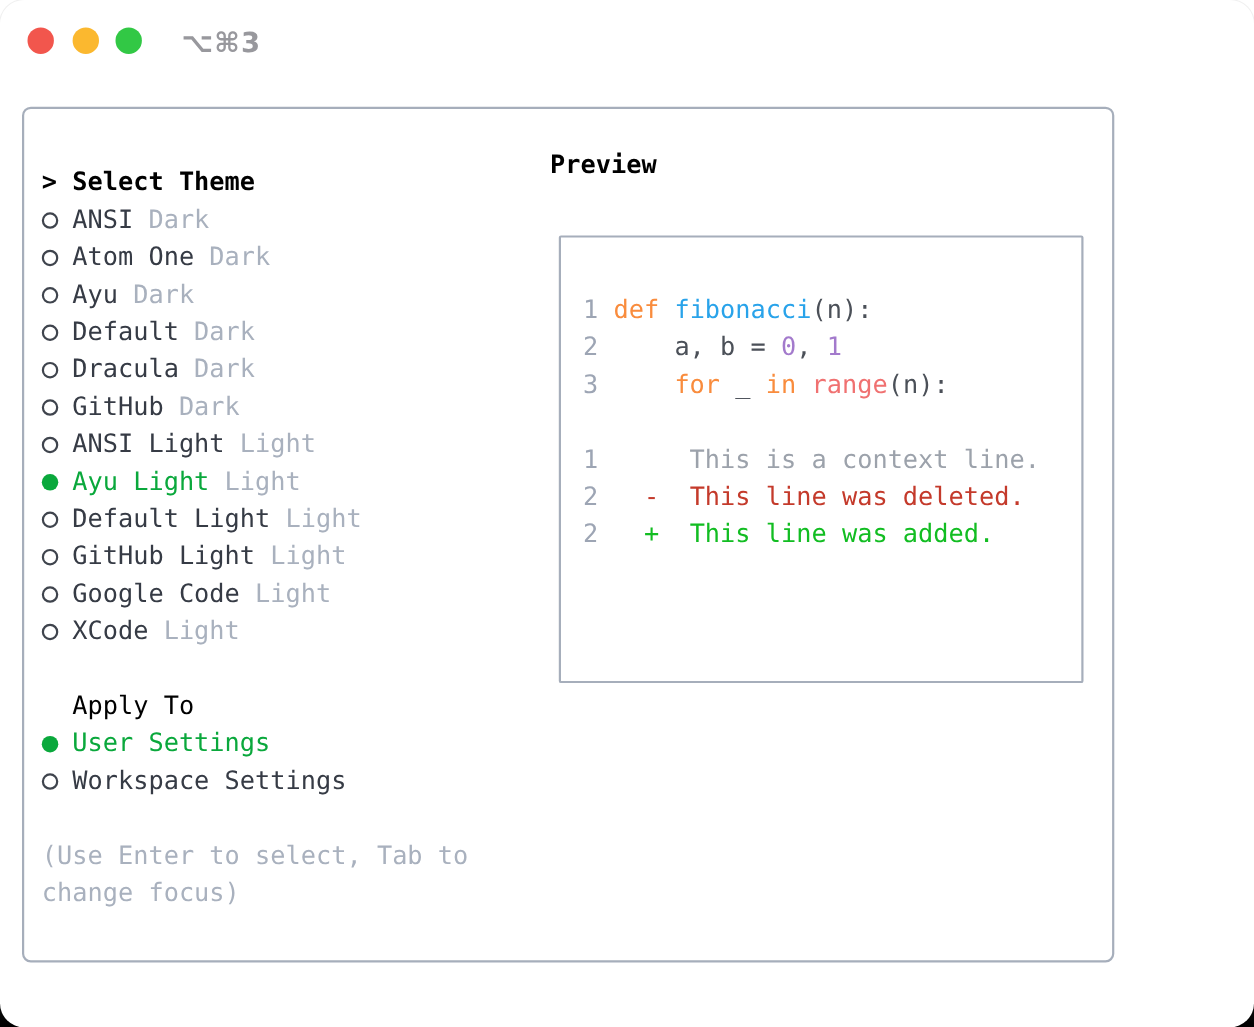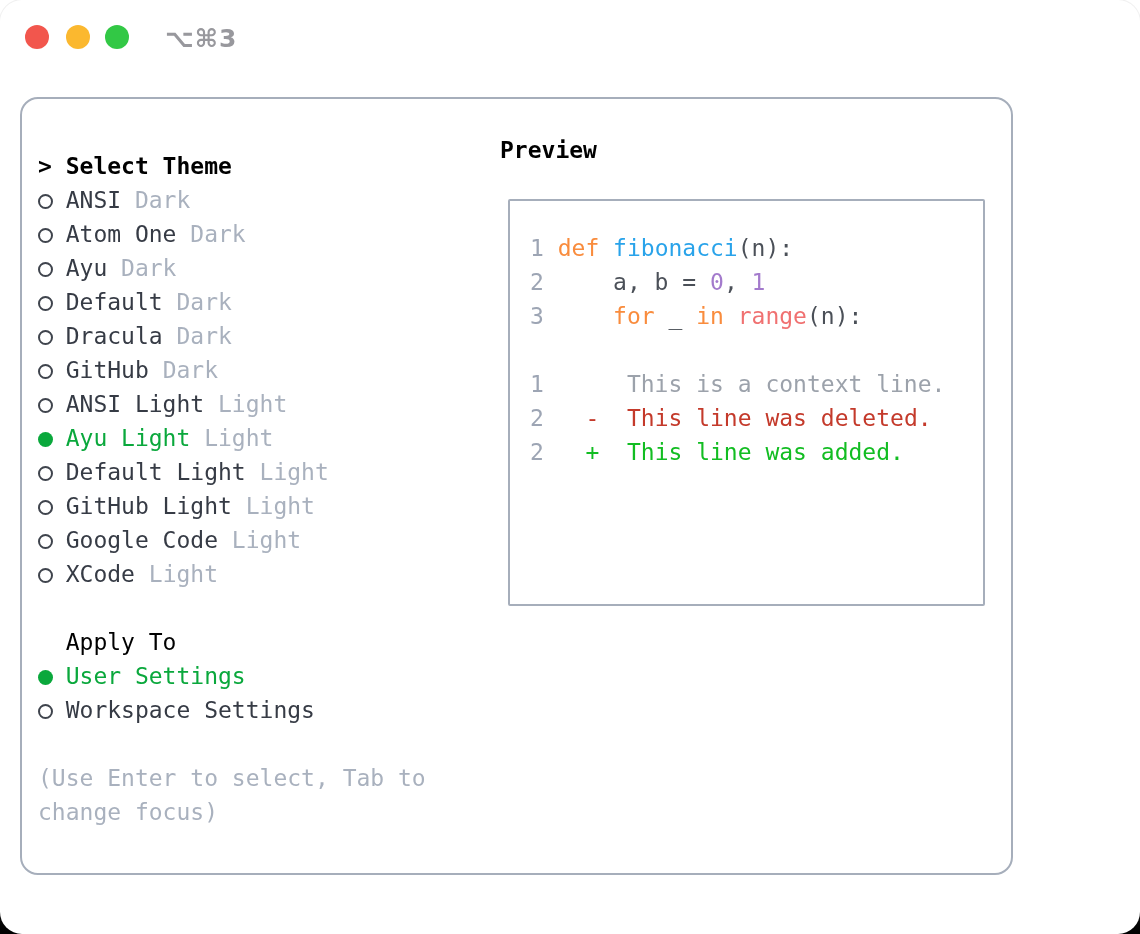--- a/index.html
+++ b/index.html
@@ -25,42 +25,42 @@
   .light.l2 { left:105px; background:var(--c-traffic_green); }
   .shortcut {
     position:absolute; left:165px; top:24px;
     font-family:"DejaVu Sans", sans-serif;
     font-size:25px; font-weight:600; letter-spacing:1px;
     color:var(--c-shortcut_text);
   }
   
   .panel {
     position:absolute; left:20px; top:97px; width:993px; height:778px;
-    border:2px solid var(--c-border); border-radius:18px; background:#fff;
+    border:2px solid var(--c-border); border-radius:8px; background:#fff;
   }
   .row { height:34px; line-height:34px; white-space:pre; font-size:23px; }
   
   .left-col { position:absolute; left:16px; top:50px; width:450px; }
   .hdr { font-weight:bold; color:var(--c-header_text); }
   .hdr-prefix { display:inline-block; width:27.7px; }
   .bullet { display:inline-block; width:15px; height:15px; border-radius:50%;
             margin-right:12.7px; vertical-align:-1px; }
   .bullet.off { border:2px solid #3F444D; background:transparent; }
   .bullet.on  { background:var(--c-accent_green); border:none; }
   .item-name   { color:var(--c-item_text); }
   .item-name.sel { color:var(--c-accent_green); }
   .variant { color:var(--c-muted); margin-left:13.85px; }
   .apply-label { margin-left:27.7px; color:#000; }
   .hint { color:var(--c-muted); }
   
   .preview-title { position:absolute; left:478px; top:34px; font-weight:bold; color:#000; }
   .preview-box {
-    position:absolute; left:486px; top:100px; width:477px; height:407px;
+    position:absolute; left:486px; top:115px; width:477px; height:407px;
     border:2px solid var(--c-border); border-radius:2px; background:#fff;
-    padding:30px 0 0 20px; overflow:hidden;
+    padding:49px 0 0 20px; overflow:hidden;
   }
   .ln { display:inline-block; width:27.7px; color:var(--c-line_number); }
   .c-kw  { color:var(--c-keyword); }
   .c-fn  { color:var(--c-function); }
   .c-bi  { color:var(--c-builtin); }
   .c-num { color:var(--c-number); }
   .c-code{ color:var(--c-code_text); }
   .c-ctx { color:var(--c-context);text-align:center; }
   .c-del { color:var(--c-deleted);margin-top:28px; }
   .c-add { color:var(--c-added); }

